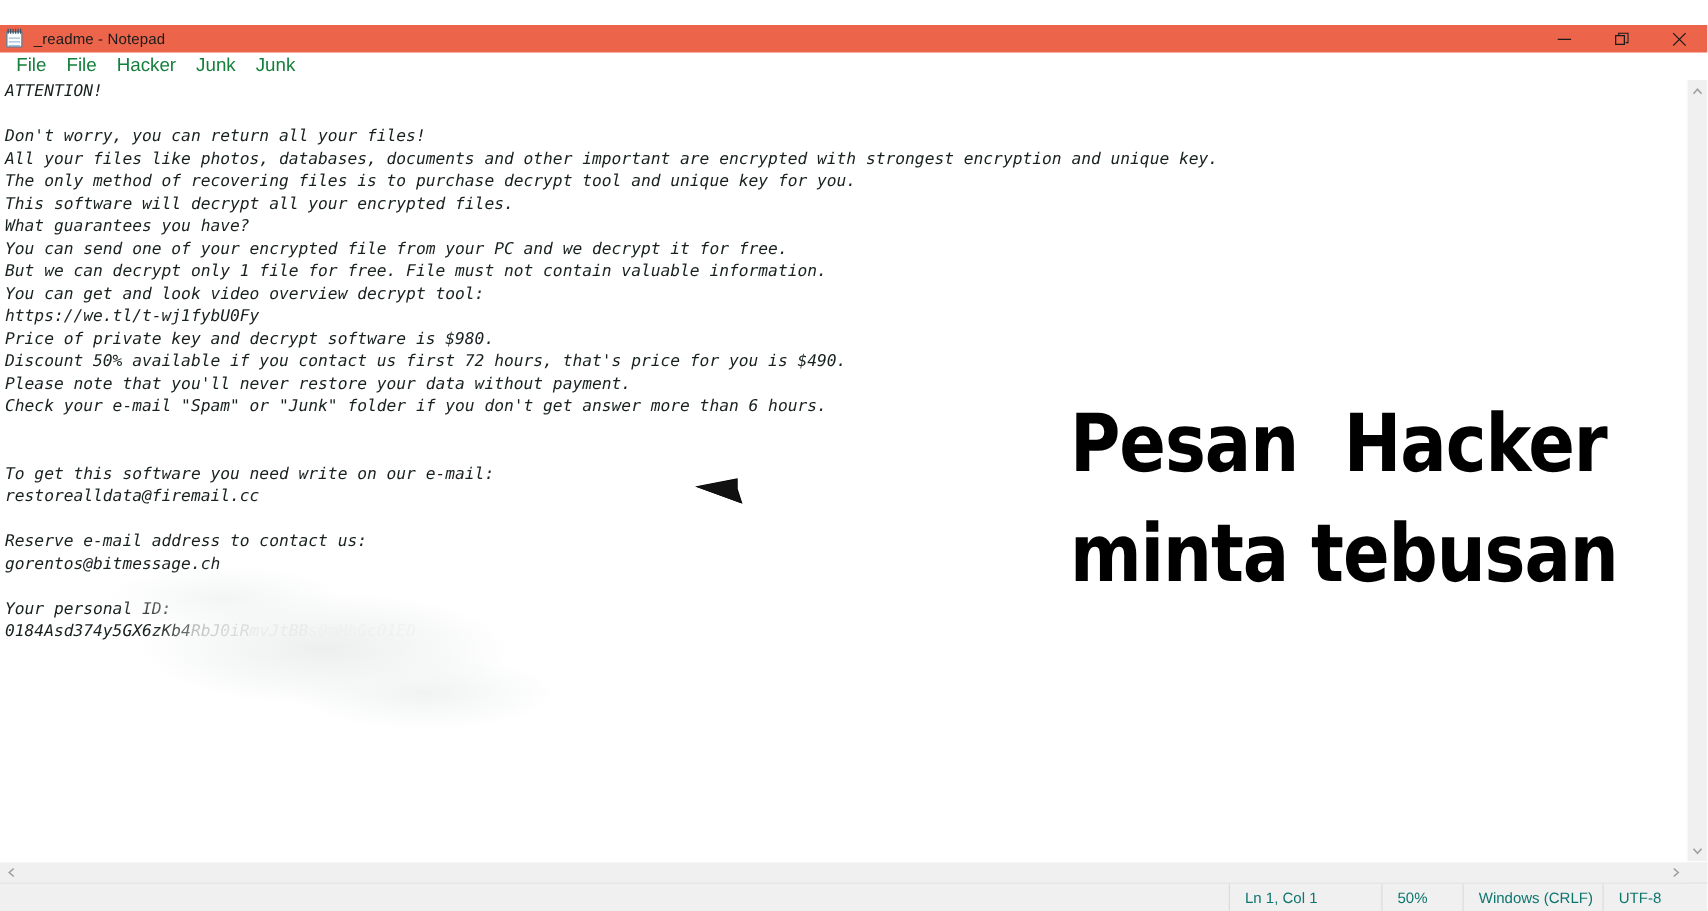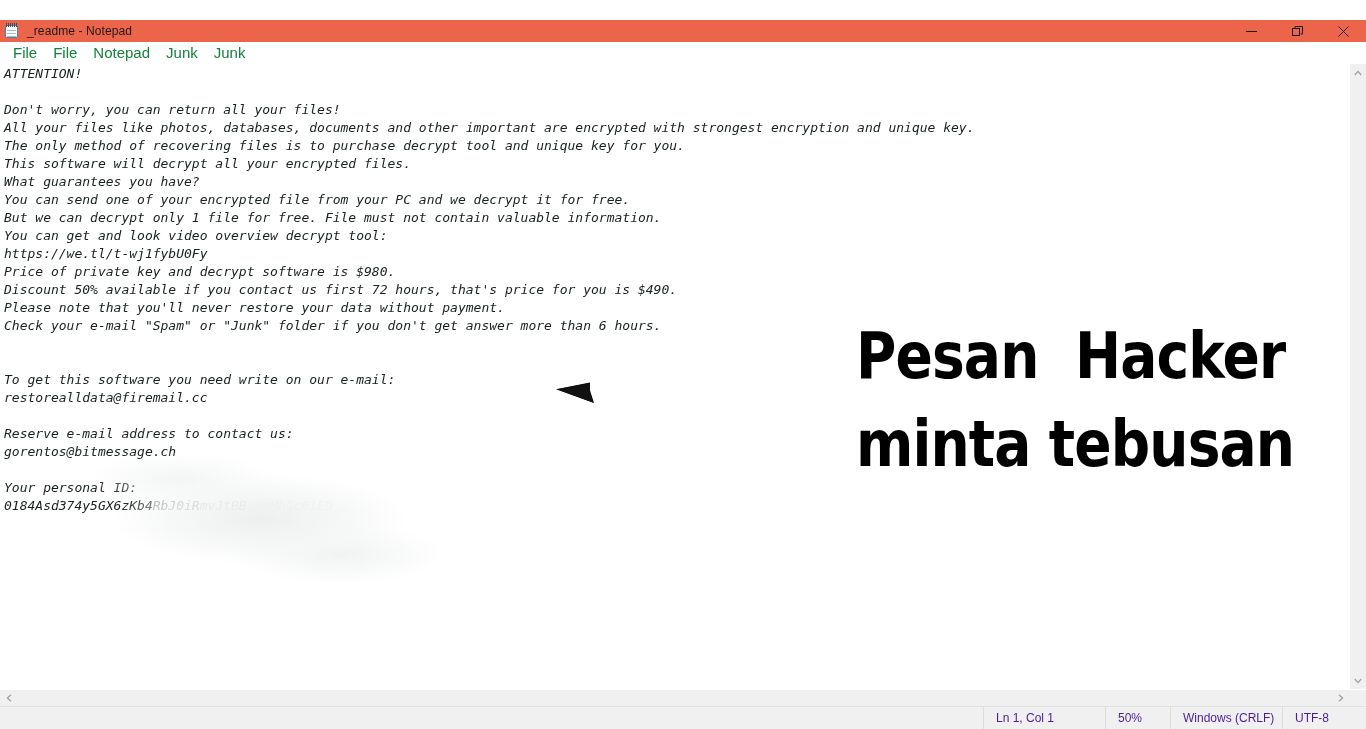--- a/index.html
+++ b/index.html
@@ -196,21 +196,21 @@
   
   .statusbar {
     height: 23px;
     flex: 0 0 23px;
     background: #f0f0f0;
     border-top: 1px solid #e2e2e2;
     display: flex;
     align-items: stretch;
     justify-content: flex-end;
     font-size: 12px;
-    color: #4c1d95;
+    color: #0f766e;
   }
   .status-cell {
     display: flex;
     align-items: center;
     border-left: 1px solid #dcdcdc;
     padding: 0 10px 0 12px;
     white-space: nowrap;
     line-height: 22px;
   }
   .status-cell.pos   { width: 122px; }
@@ -298,21 +298,21 @@
             <path d="M0.5 0.5 L10.5 10.5 M10.5 0.5 L0.5 10.5" stroke="#1b1b1b" stroke-width="1" fill="none"></path>
           </svg>
         </span>
       </div>
     </div>
   </div>
 
   <div class="menubar">
     <div class="menu-item">File</div>
     <div class="menu-item">File</div>
-    <div class="menu-item">Notepad</div>
+    <div class="menu-item">Hacker</div>
     <div class="menu-item">Junk</div>
     <div class="menu-item">Junk</div>
   </div>
 
   <div class="editor-wrap">
 
     <div class="text-area">
       <div class="doc-text"><span>ATTENTION!
 
 Don't worry, you can return all your files!

